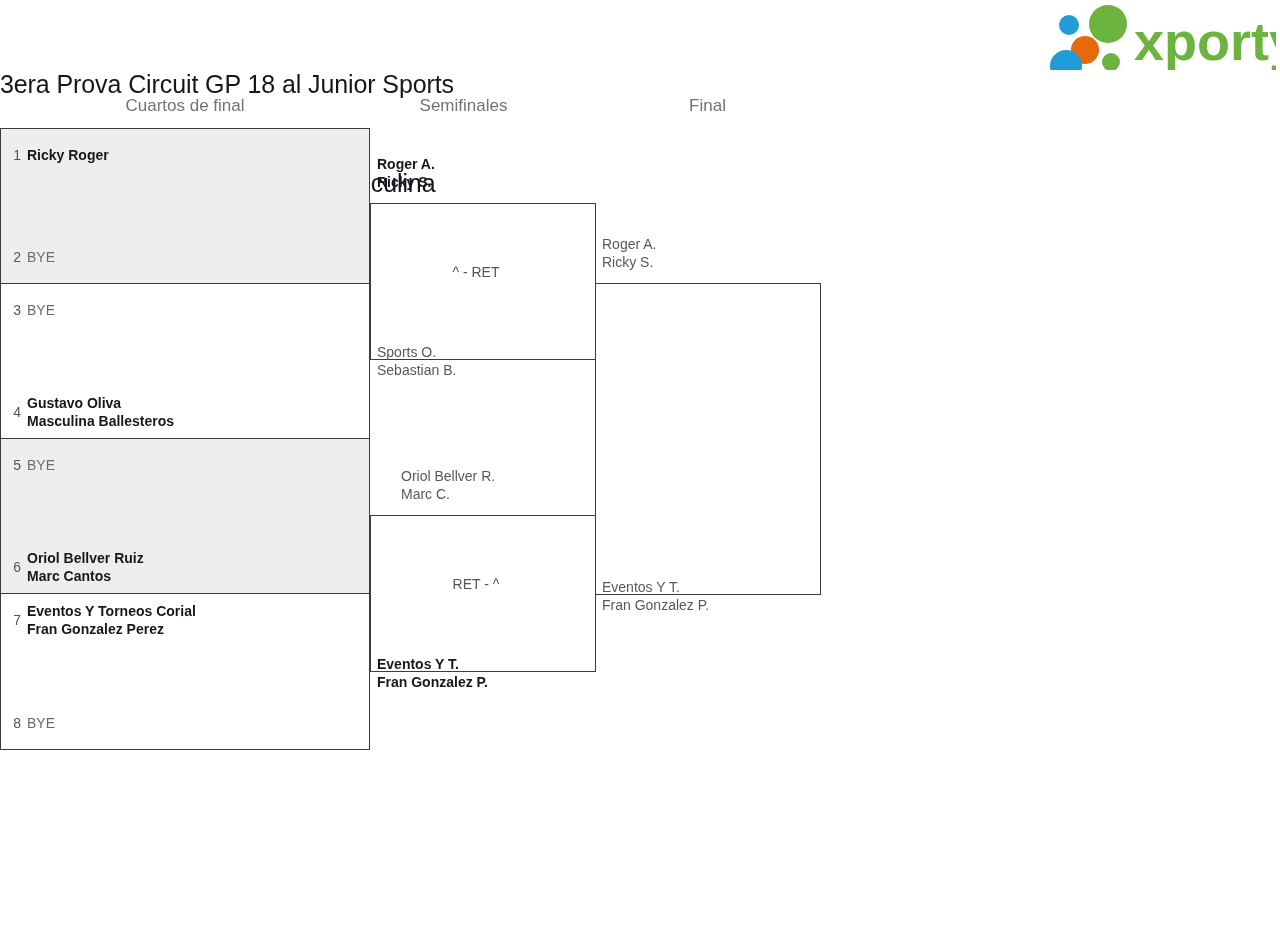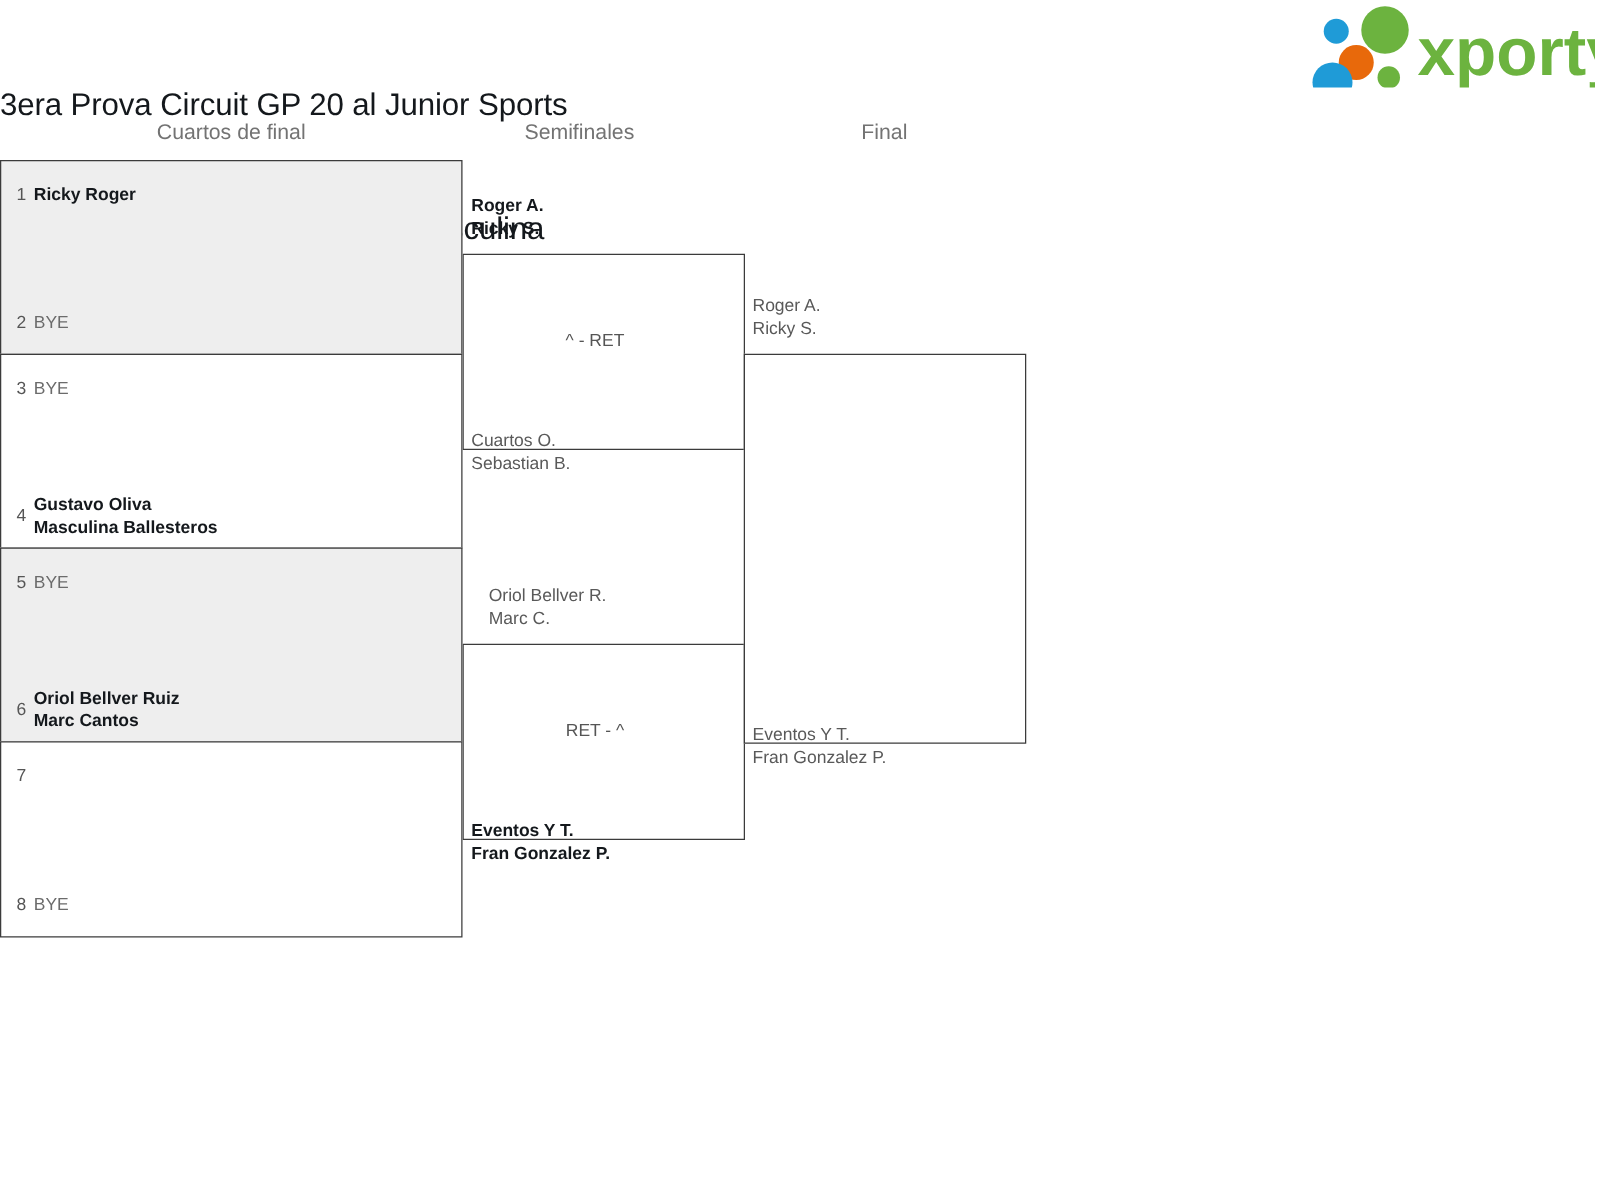--- a/index.html
+++ b/index.html
@@ -80,21 +80,21 @@
     text-align:center;
     font-size:14px;color:#555555;
     white-space:pre;
   }
 </style>
 </head>
 <body>
 
 <div class="header">
   <div class="title">
-    <span class="line">3era Prova Circuit GP 20 al Junior Sports</span>
+    <span class="line">3era Prova Circuit GP 18 al Junior Sports</span>
     <span class="line">Cuadro de consolación. 1era Masculina</span>
   </div>
 
   <div class="logo">
     <svg width="228" height="66" viewBox="0 0 228 66" aria-hidden="true">
       <g>
         <circle cx="21" cy="21" r="10" fill="#1f9bd7"></circle>
         <circle cx="60" cy="20" r="19" fill="#6cb33f"></circle>
         <circle cx="37" cy="46" r="14" fill="#e8690b"></circle>
         <circle cx="18" cy="62" r="16" fill="#1f9bd7"></circle>
@@ -156,20 +156,24 @@
         <span class="names">
           <span class="nm">Oriol Bellver Ruiz</span>
           <span class="nm">Marc Cantos</span>
         </span>
       </div>
     </div>
 
     <div class="match" style="left:0;top:465px;width:370px;height:157px;">
       <div class="slot slot-top winner" style="height:52px;">
         <span class="seed">7</span>
+        <span class="names">
+          <span class="nm">Eventos Y Torneos Corial</span>
+          <span class="nm">Fran Gonzalez Perez</span>
+        </span>
       </div>
       <div class="slot slot-bot bye" style="height:52px;">
         <span class="seed">8</span>
         <span class="names">
           <span class="nm">BYE</span>
         </span>
       </div>
     </div>
 
   </div>
@@ -179,29 +183,29 @@
     <div class="match" style="left:0;top:75px;width:226px;height:157px;">
       <div class="slot slot-top winner" style="height:52px;top:-57px;">
         <span class="names" style="padding-left:6px;">
           <span class="nm">Roger A.</span>
           <span class="nm">Ricky S.</span>
         </span>
       </div>
       <div class="score" style="top:60px;">^ - RET</div>
       <div class="slot slot-bot loser" style="height:52px;bottom:-28px;">
         <span class="names" style="padding-left:6px;">
-          <span class="nm">Cuartos O.</span>
+          <span class="nm">Sports O.</span>
           <span class="nm">Sebastian B.</span>
         </span>
       </div>
     </div>
 
     <div class="match" style="left:0;top:387px;width:226px;height:157px;">
       <div class="slot slot-top loser" style="height:52px;top:-57px;">
-        <span class="names" style="padding-left:20px;">
+        <span class="names" style="padding-left:6px;margin-left:24px;">
           <span class="nm">Oriol Bellver R.</span>
           <span class="nm">Marc C.</span>
         </span>
       </div>
       <div class="score" style="top:60px;">RET - ^</div>
       <div class="slot slot-bot winner" style="height:52px;bottom:-28px;">
         <span class="names" style="padding-left:6px;">
           <span class="nm">Eventos Y T.</span>
           <span class="nm">Fran Gonzalez P.</span>
         </span>

